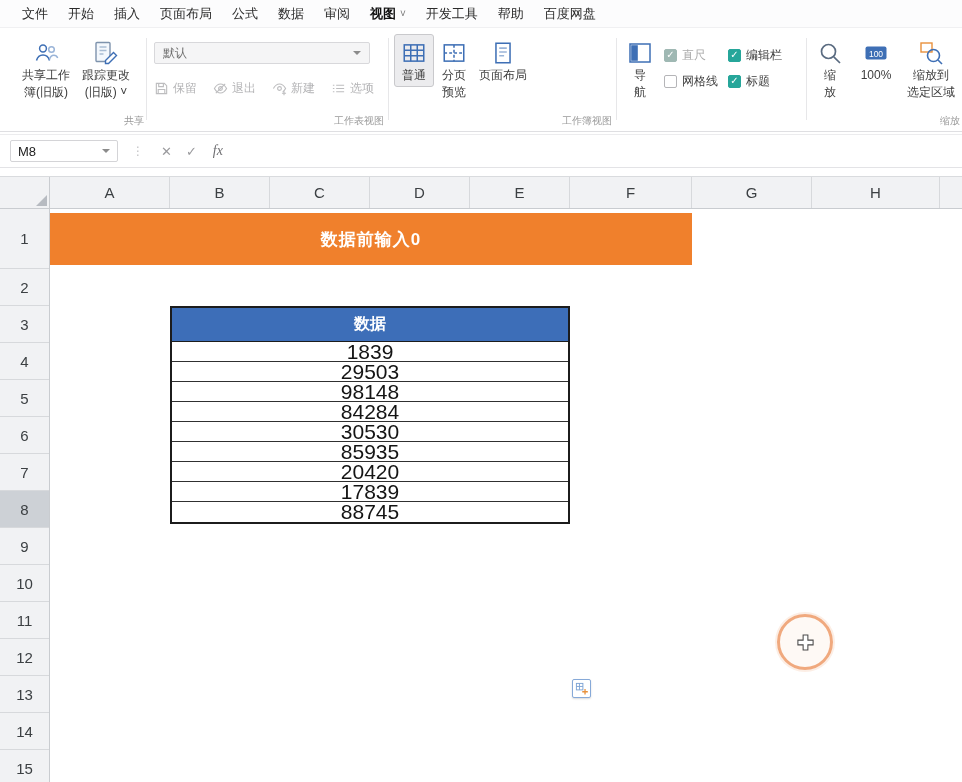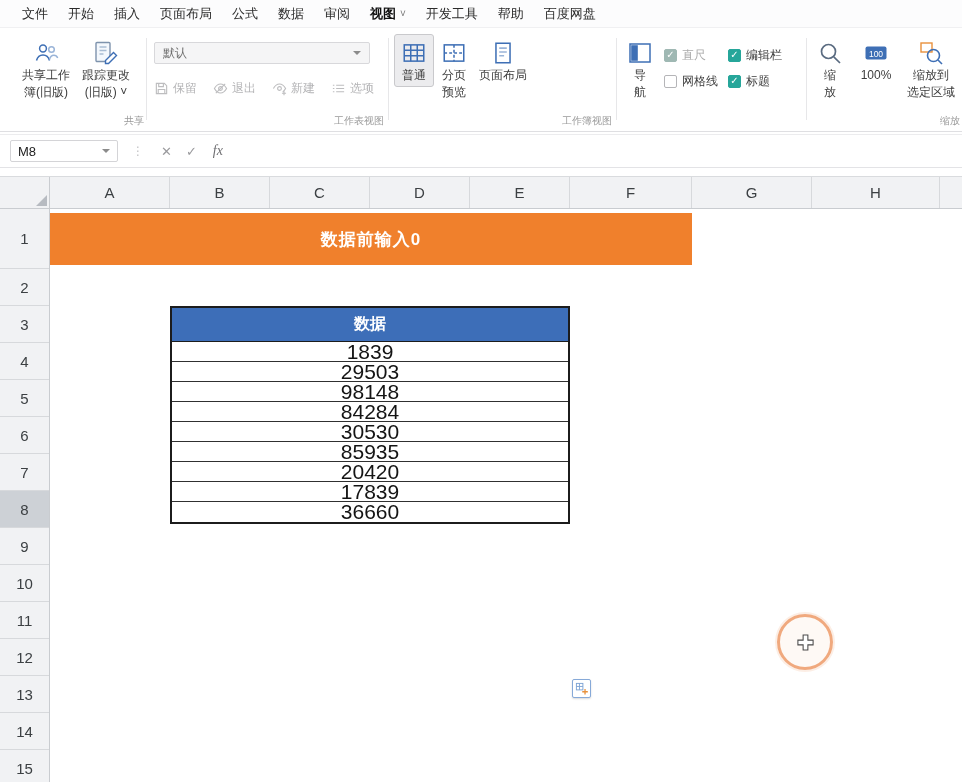--- a/index.html
+++ b/index.html
@@ -321,21 +321,21 @@
         <div class="t-head">数据</div>
         <div class="t-body">
             <div class="t-row">1839</div>
             <div class="t-row">29503</div>
             <div class="t-row">98148</div>
             <div class="t-row">84284</div>
             <div class="t-row">30530</div>
             <div class="t-row">85935</div>
             <div class="t-row">20420</div>
             <div class="t-row">17839</div>
-            <div class="t-row">36660</div>
+            <div class="t-row">88745</div>
           </div>
       </div>
       <div class="fillopt">
         <svg viewBox="0 0 14 14" fill="none">
             <rect x="1.5" y="1.5" width="7" height="7" stroke="#7da3d4"></rect>
             <path d="M4.8 1.5v7M1.5 4.8h7" stroke="#7da3d4"></path>
             <path d="M10.8 7.5v6M7.8 10.5h6" stroke="#e8913c" stroke-width="1.4"></path>
           </svg>
       </div>
       <div class="click-circle">

